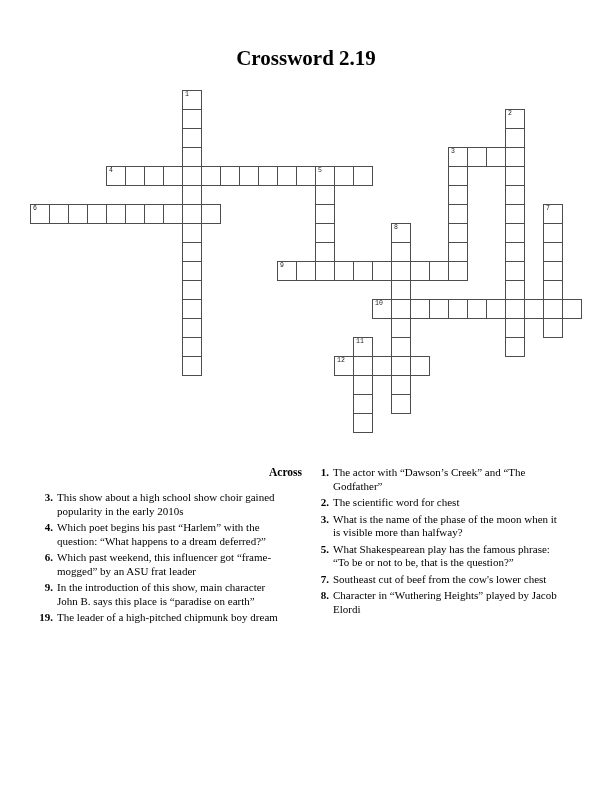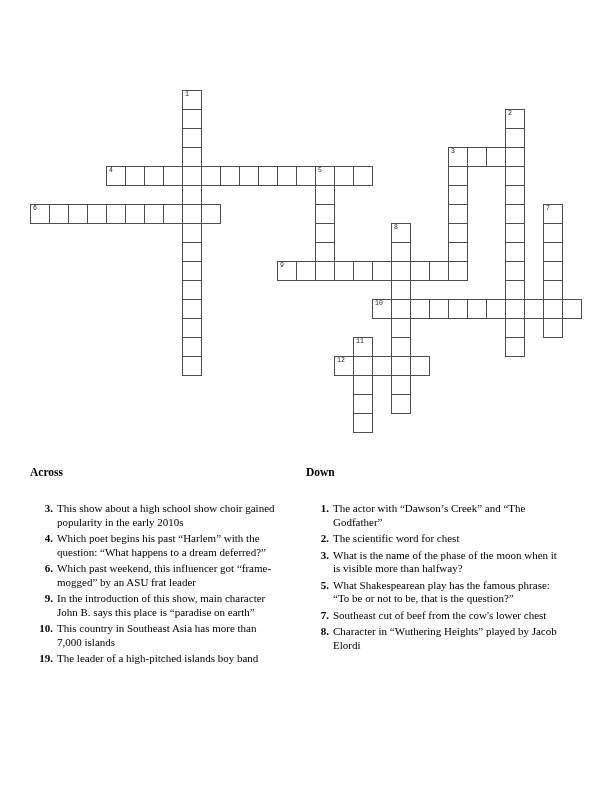--- a/index.html
+++ b/index.html
@@ -27,31 +27,32 @@
   }
   .cell .num {
     position: absolute; top: 1px; left: 2px;
     font-family: "Liberation Mono", monospace;
     font-size: 6.5px; line-height: 1; color: #222222;
   }
   .clue-col { position: absolute; top: 466px; }
   .clue-col.across { left: 30px;  width: 272px; }
   .clue-col.down   { left: 306px; width: 281px; }
   .clue-col h2 {
-    font-size: 11.5px; font-weight: bold; text-align: left;
-    line-height: 13px; margin-bottom: 23px;
+    font-size: 11.5px; font-weight: bold; text-align: right;
+    line-height: 13px; margin-bottom: 12px;
   }
   .clue { display: flex; margin-bottom: 3px; font-size: 11px; line-height: 13.5px; }
   .clue .cnum { flex: 0 0 23px; text-align: right; font-weight: bold; }
   .clue .ctext { margin-left: 4px; white-space: pre-line; flex: 1 1 auto; }
 </style>
 </head>
 <body>
 
 <div class="sheet">
+  <h1 class="title">Crossword 2.19</h1>
 
   <div class="grid" id="grid">
       <div class="cell" style="left: 182px; top: 90px;">
         <span class="num">1</span>
       </div>
       <div class="cell" style="left: 182px; top: 109px;"></div>
       <div class="cell" style="left: 182px; top: 128px;"></div>
       <div class="cell" style="left: 182px; top: 147px;"></div>
       <div class="cell" style="left: 182px; top: 166px;"></div>
       <div class="cell" style="left: 182px; top: 185px;"></div>
@@ -194,33 +195,27 @@
           <span class="cnum">6.</span>
           <span class="ctext">Which past weekend, this influencer got “frame-
 mogged” by an ASU frat leader</span>
         </div>
         <div class="clue">
           <span class="cnum">9.</span>
           <span class="ctext">In the introduction of this show, main character
 John B. says this place is “paradise on earth”</span>
         </div>
         <div class="clue">
-          <span class="cnum">10.</span>
-          <span class="ctext">This country in Southeast Asia has more than
-7,000 islands</span>
-        </div>
-        <div class="clue">
           <span class="cnum">19.</span>
-          <span class="ctext">The leader of a high-pitched islands boy band</span>
+          <span class="ctext">The leader of a high-pitched chipmunk boy dream</span>
         </div>
       </div>
   </div>
 
   <div class="clue-col down">
-    <h2>Down</h2>
     <div id="down-list">
         <div class="clue">
           <span class="cnum">1.</span>
           <span class="ctext">The actor with “Dawson’s Creek” and “The
 Godfather”</span>
         </div>
         <div class="clue">
           <span class="cnum">2.</span>
           <span class="ctext">The scientific word for chest</span>
         </div>

